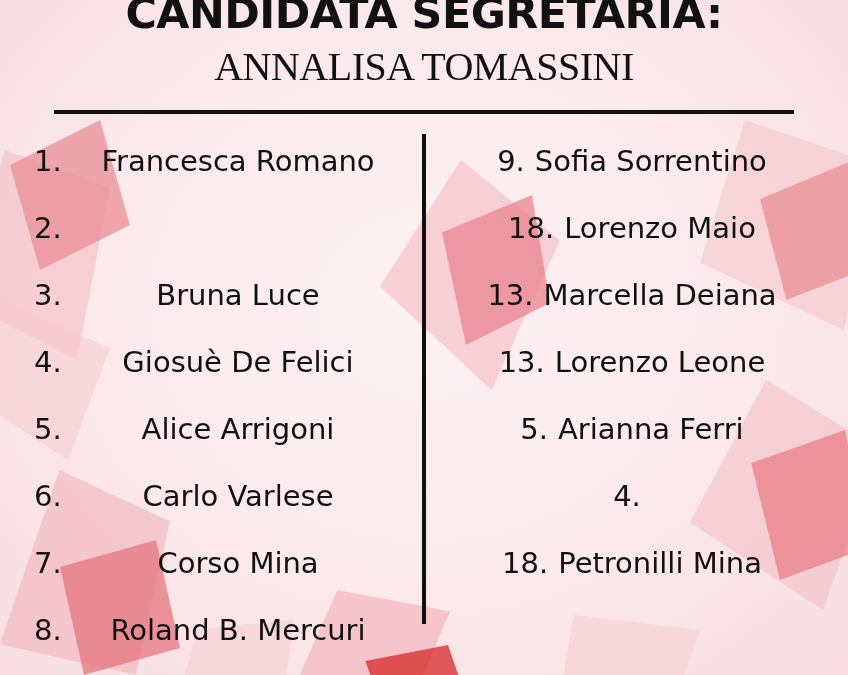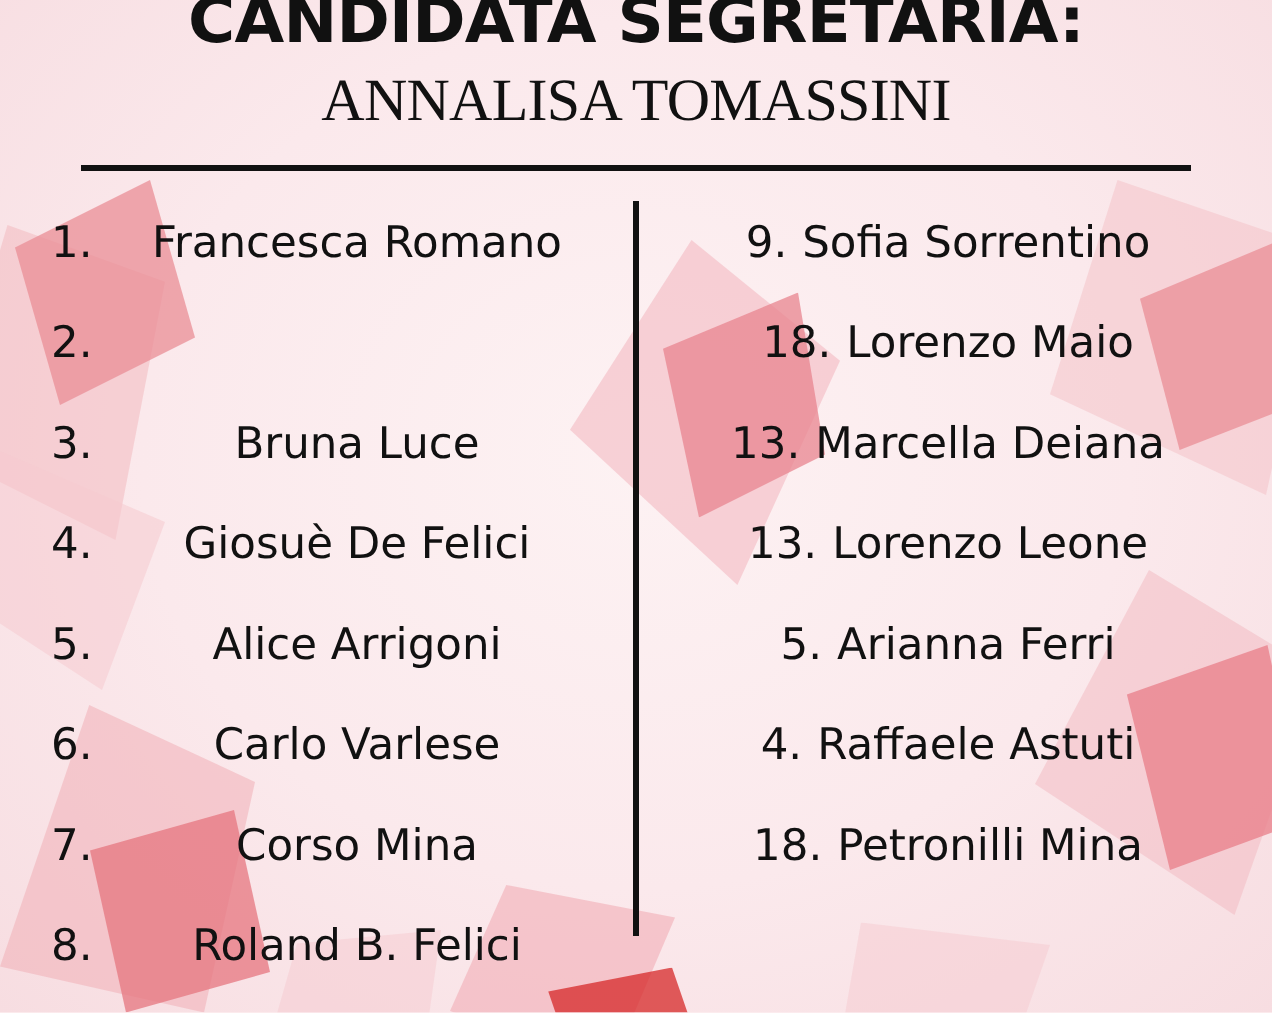--- a/index.html
+++ b/index.html
@@ -201,21 +201,21 @@
       <div class="entry">
         <span class="num">6.</span>
         <span class="nm">Carlo Varlese</span>
       </div>
       <div class="entry">
         <span class="num">7.</span>
         <span class="nm">Corso Mina</span>
       </div>
       <div class="entry">
         <span class="num">8.</span>
-        <span class="nm">Roland B. Felici</span>
+        <span class="nm">Roland B. Mercuri</span>
       </div>
     </div>
 
     <div class="col col-right">
       <div class="entry">
         <span class="num">9.</span>
         <span class="nm">Sofia Sorrentino</span>
       </div>
       <div class="entry">
         <span class="num">18.</span>
@@ -228,21 +228,20 @@
       <div class="entry">
         <span class="num">13.</span>
         <span class="nm">Lorenzo Leone</span>
       </div>
       <div class="entry">
         <span class="num">5.</span>
         <span class="nm">Arianna Ferri</span>
       </div>
       <div class="entry">
         <span class="num">4.</span>
-        <span class="nm">Raffaele Astuti</span>
       </div>
       <div class="entry">
         <span class="num">18.</span>
         <span class="nm">Petronilli Mina</span>
       </div>
     </div>
   </div>
 
 </div>
 

